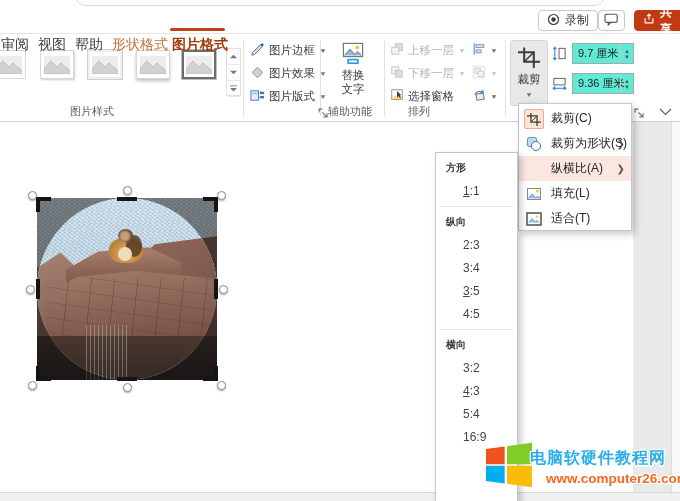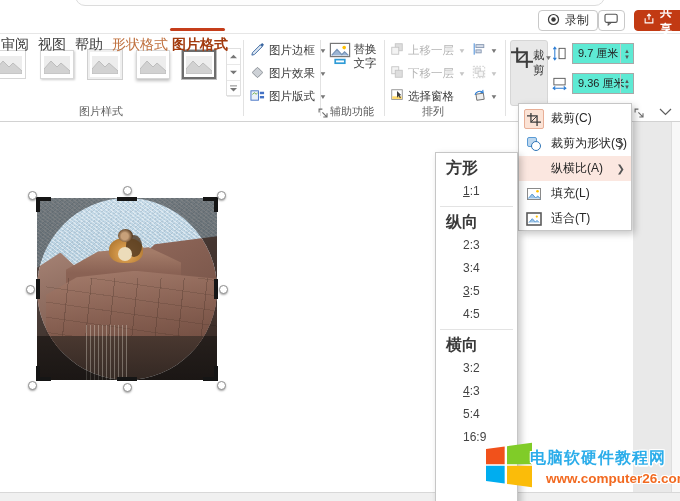--- a/index.html
+++ b/index.html
@@ -18,34 +18,34 @@
   .tab-underline{position:absolute;left:170px;top:28px;width:55px;height:3px;background:#c53d1a;border-radius:2px;}
   .tb-btn{position:absolute;top:10px;height:21px;display:flex;align-items:center;gap:5px;
           border:1px solid #c9c9c9;border-radius:4px;background:#fff;padding:0 8px;
           font-size:12px;color:#333;}
   .tb-share{background:#c23a13;border-color:#c23a13;color:#fff;font-weight:bold;}
 
   
   .ribbon{position:absolute;left:0;top:33px;width:680px;height:89px;background:#fff;
           border-top:1px solid #e6e6e6;border-bottom:1px solid #d2d2d2;z-index:11;}
   .rsep{position:absolute;top:6px;height:76px;width:1px;background:#e2e2e2;}
-  .glabel{position:absolute;top:70px;font-size:11px;color:#5c5c5c;text-align:center;}
+  .glabel{position:absolute;top:70px;font-size:11px;color:#5c5c5c;}
   .thumb{position:absolute;top:16px;width:34px;height:29px;background:#fff;border:1px solid #d7d7d7;
          display:flex;align-items:center;justify-content:center;padding:2px;}
   .thumb.t2{box-shadow:1px 1px 2px rgba(0,0,0,.2);}
   .thumb.t3{border:2px solid #efefef;outline:1px solid #cfcfcf;}
   .thumb.t4{box-shadow:0 2px 3px rgba(0,0,0,.25);}
   .thumb.sel{border:2px solid #6d6d6d;outline:1px solid #bdbdbd;}
   .gallery-col{position:absolute;left:226px;top:14px;width:15px;height:48px;border:1px solid #e0e0e0;}
   .gallery-col>div{height:16px;display:flex;align-items:center;justify-content:center;border-bottom:1px solid #e8e8e8;color:#666;}
   .rbtn-row{position:absolute;display:flex;align-items:center;gap:4px;font-size:11.5px;color:#3b3b3b;white-space:nowrap;}
   .rbtn-row.dis{color:#b5b5b5;}
   .chev{font-size:8px;color:#777;transform:scaleY(.8);}
   .chev.dis{color:#c6c6c6;}
-  .bigbtn{position:absolute;display:flex;flex-direction:row;font-size:11.5px;color:#3b3b3b;}
+  .bigbtn{position:absolute;display:flex;flex-direction:column;align-items:center;font-size:11.5px;color:#3b3b3b;}
   .crop-big{left:510px;top:6px;width:38px;height:66px;background:#e8e8e8;border:1px solid #d6d6d6;border-radius:3px;
             justify-content:flex-start;padding-top:5px;}
   .sizefield{position:absolute;width:62px;height:21px;border:1px solid #a8a8a8;background:#5eead4;
              font-size:11px;color:#222;display:flex;align-items:center;padding-left:5px;}
   .spin{position:absolute;right:0;top:0;width:13px;height:100%;border-left:1px solid #c9c9c9;
         display:flex;flex-direction:column;align-items:center;justify-content:center;font-size:6px;color:#555;line-height:1;}
   .launcher{position:absolute;width:12px;height:12px;}
   .collapse-chev{position:absolute;color:#555;}
 
   
@@ -105,21 +105,21 @@
   
   .menu{position:absolute;background:#fff;border:1px solid #c6c6c6;box-shadow:3px 3px 7px rgba(0,0,0,.22);z-index:40;}
   .main-menu{left:518px;top:103px;width:114px;height:128px;padding-top:2px;}
   .mi{position:relative;display:flex;align-items:center;height:25px;padding-left:5px;font-size:12px;color:#262626;}
   .mi.hl{background:#fbe7e0;}
   .mi-ico{width:20px;height:20px;display:flex;align-items:center;justify-content:center;margin-right:7px;flex:none;}
   .mi-ico.active-ico{border:1px solid #e8af97;background:#fbe3d6;border-radius:2px;}
   .mi-ico.empty{visibility:hidden;}
   .mi-chev{position:absolute;right:6px;color:#555;font-size:10px;}
   .sub-menu{left:435px;top:152px;width:83px;height:360px;z-index:41;padding-top:3px;}
-  .sm-h{height:24px;line-height:24px;padding-left:10px;font-size:16px;font-weight:bold;color:#3a3a3a;}
+  .sm-h{height:24px;line-height:24px;padding-left:10px;font-size:10px;font-weight:bold;color:#3a3a3a;}
   .sm-i{height:23px;line-height:23px;padding-left:27px;font-size:12px;color:#444;}
   .sm-sep{height:1px;background:#e3e3e3;margin:3px 4px;}
   u{text-decoration:underline;}
 
   
   .watermark{position:absolute;left:480px;top:438px;width:200px;height:63px;z-index:100;pointer-events:none;}
   .wm-title{position:absolute;left:50px;top:10px;font-size:16px;font-weight:bold;color:#2badea;letter-spacing:1px;white-space:nowrap;
     text-shadow:-1px -1px 0 #fff,1px -1px 0 #fff,-1px 1px 0 #fff,1px 1px 0 #fff,0 2px 0 #fff;}
   .wm-url{position:absolute;left:66px;top:33px;font-size:13.5px;font-weight:bold;color:#f26a21;white-space:nowrap;
     text-shadow:-1px -1px 0 #fff,1px -1px 0 #fff,-1px 1px 0 #fff,1px 1px 0 #fff;}

